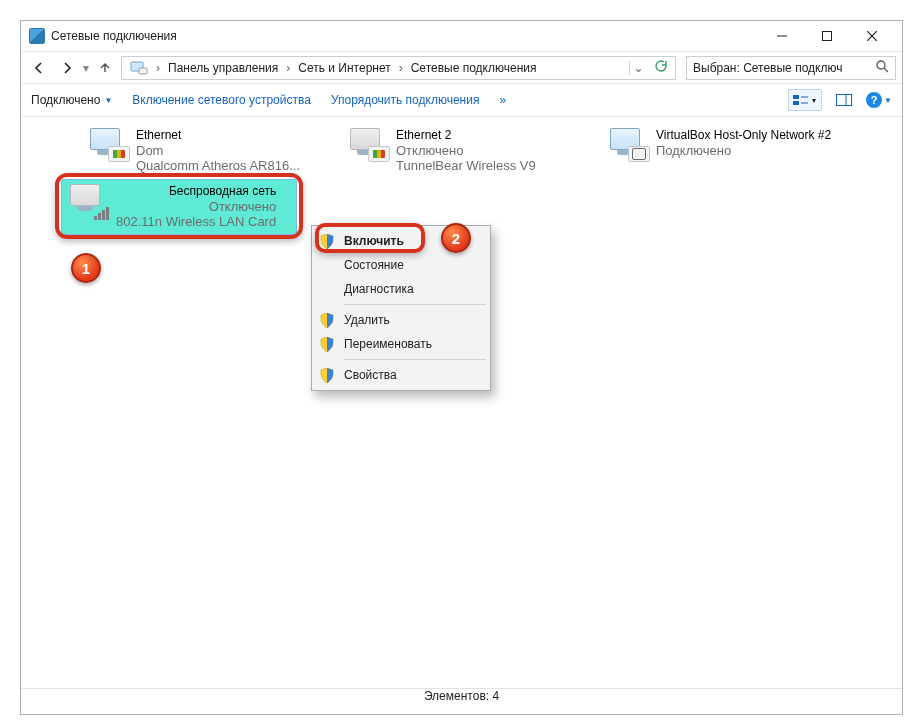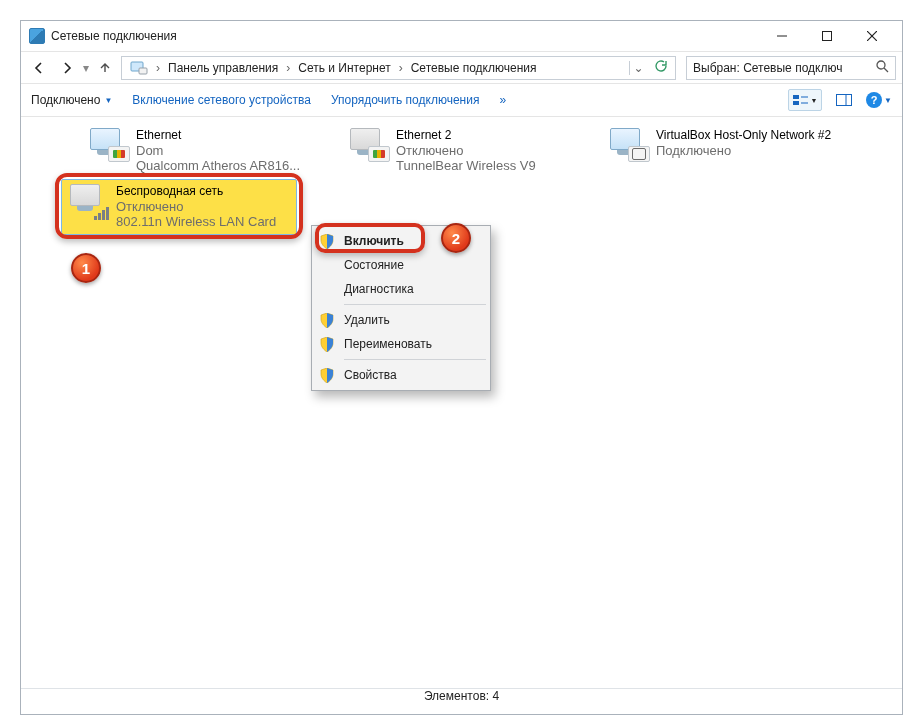--- a/index.html
+++ b/index.html
@@ -43,21 +43,21 @@
 .cicon .stand{position:absolute;left:9px;top:22px;width:16px;height:5px;background:#9bb4c6;border-radius:0 0 3px 3px;}
 .cicon .badge{position:absolute;left:20px;top:18px;width:22px;height:16px;border-radius:2px;background:#f4f4f4;border:1px solid #c0c7cd;display:flex;align-items:center;justify-content:center;}
 .cicon .badge.eth::before{content:"";width:12px;height:8px;background:linear-gradient(90deg,#3fa53f 0 33%,#e6b000 33% 66%,#d43b2a 66% 100%);border-radius:1px;}
 .cicon .badge.wifi{background:transparent;border:none;}
 .cicon .badge.wifi span{display:block;width:3px;background:#7a7f85;margin-left:1px;}
 .cicon .badge.vm::before{content:"";width:12px;height:10px;border:1px solid #6b6b6b;border-radius:2px;display:block;}
 .cicon.disabled .monitor{background:linear-gradient(180deg,#efefef,#d9d9d9);border-color:#b5b9bd;}
 .conn .ctext{display:flex;flex-direction:column;line-height:15px;min-width:0;}
 .conn .ctitle{color:#000;font-size:12px;white-space:nowrap;overflow:hidden;text-overflow:ellipsis;}
 .conn .csub{color:#6d6d6d;font-size:13px;white-space:nowrap;overflow:hidden;text-overflow:ellipsis;}
-.conn.sel{background:#fde047;border-color:#7bb7e8;}
+.conn.sel{background:#5eead4;border-color:#7bb7e8;text-align:right;}
 
 .marker{position:absolute;border:4px solid #d4311e;border-radius:12px;box-shadow:0 3px 6px rgba(0,0,0,.25);pointer-events:none;}
 .marker-badge{position:absolute;width:30px;height:30px;border-radius:50%;background:radial-gradient(circle at 35% 30%,#ff8a4a,#e0391a 70%);border:2px solid #a82611;color:#fff;font-weight:bold;font-size:15px;display:flex;align-items:center;justify-content:center;box-shadow:0 2px 4px rgba(0,0,0,.35);pointer-events:none;}
 
 .ctxmenu{position:absolute;width:180px;background:#f3f3f3;border:1px solid #a8adb3;box-shadow:4px 6px 10px rgba(0,0,0,.28);padding:3px 2px;}
 .ctxmenu .mi{height:24px;display:flex;align-items:center;padding-left:30px;position:relative;font-size:12px;cursor:default;}
 .ctxmenu .mi .shield{position:absolute;left:6px;width:14px;height:15px;}
 .ctxmenu .mi.disabled{color:#9c9c9c;}
 .ctxmenu .mi.hi{font-weight:bold;}
 .ctxmenu .sep{height:1px;background:#d0d3d7;margin:3px 2px 3px 30px;}

